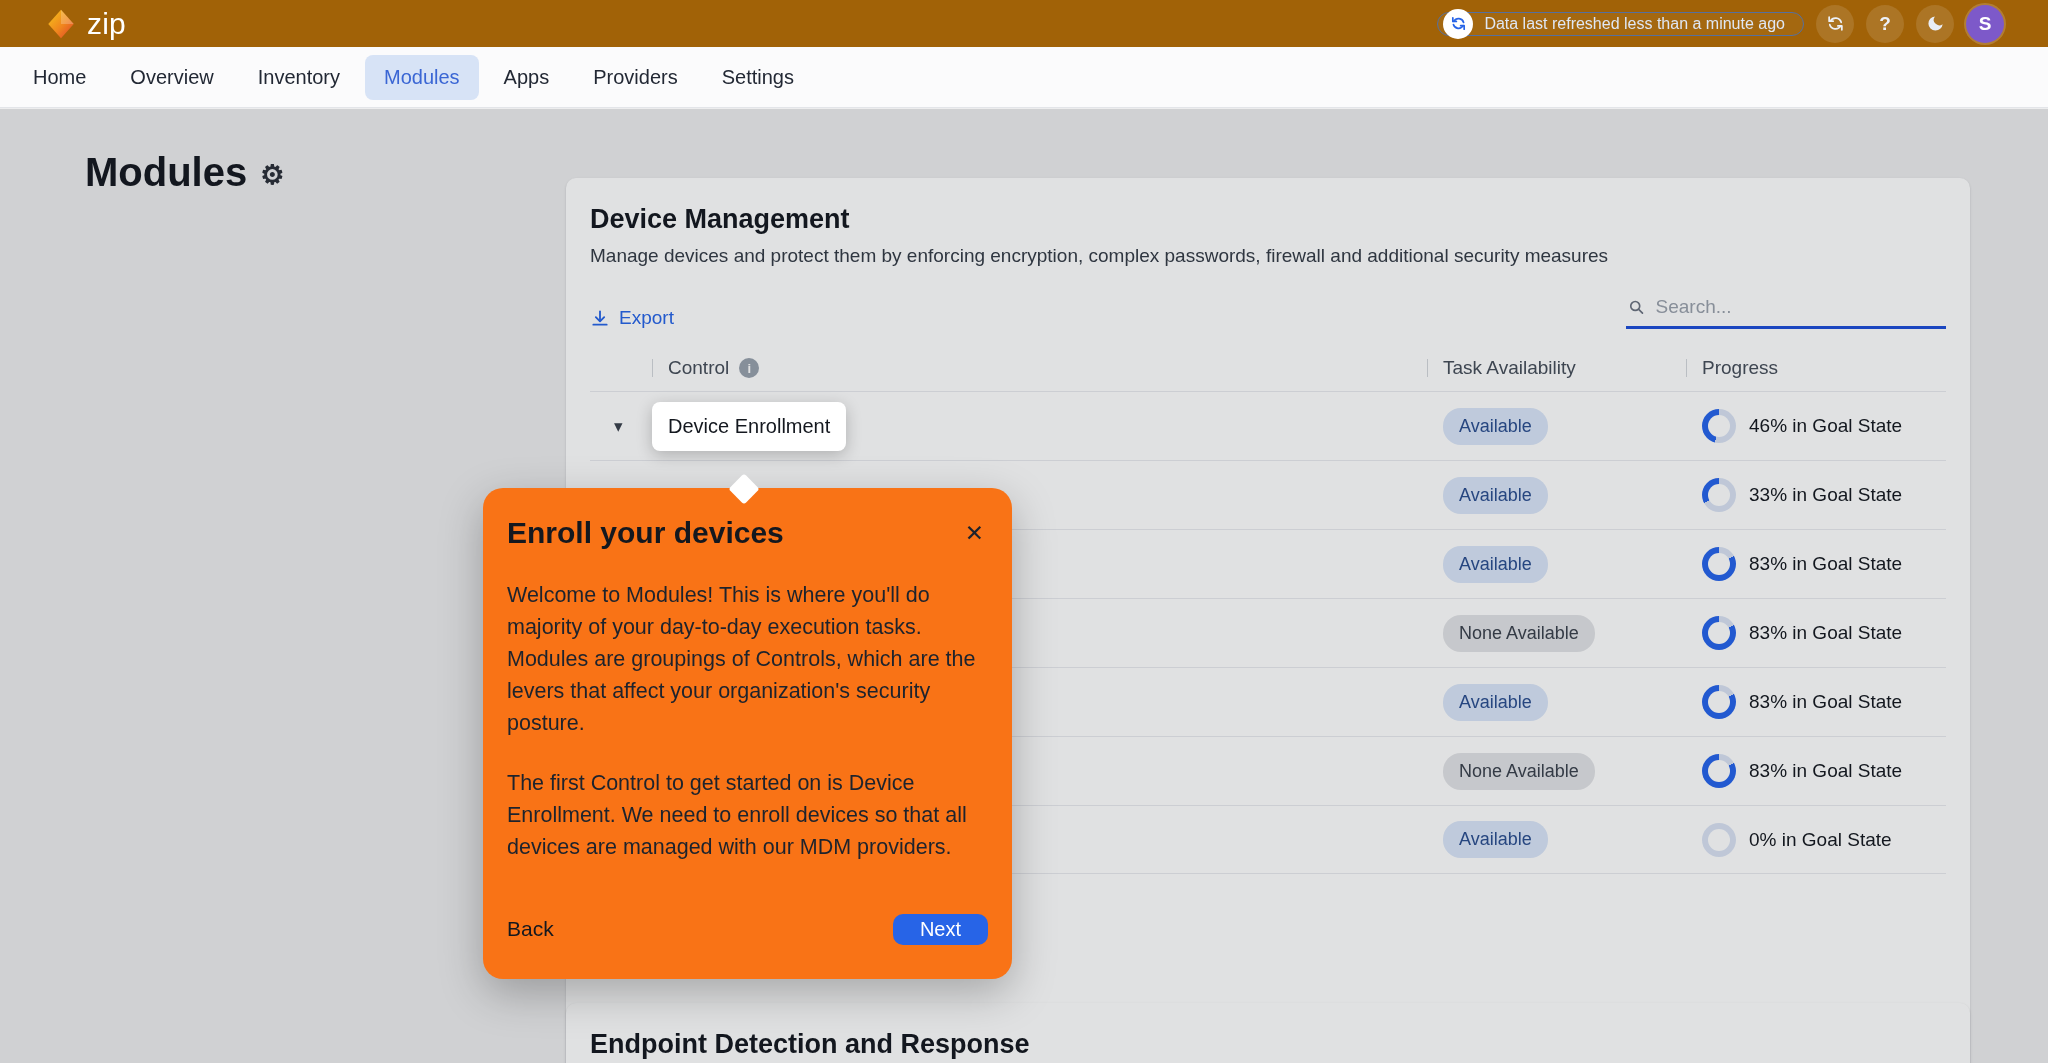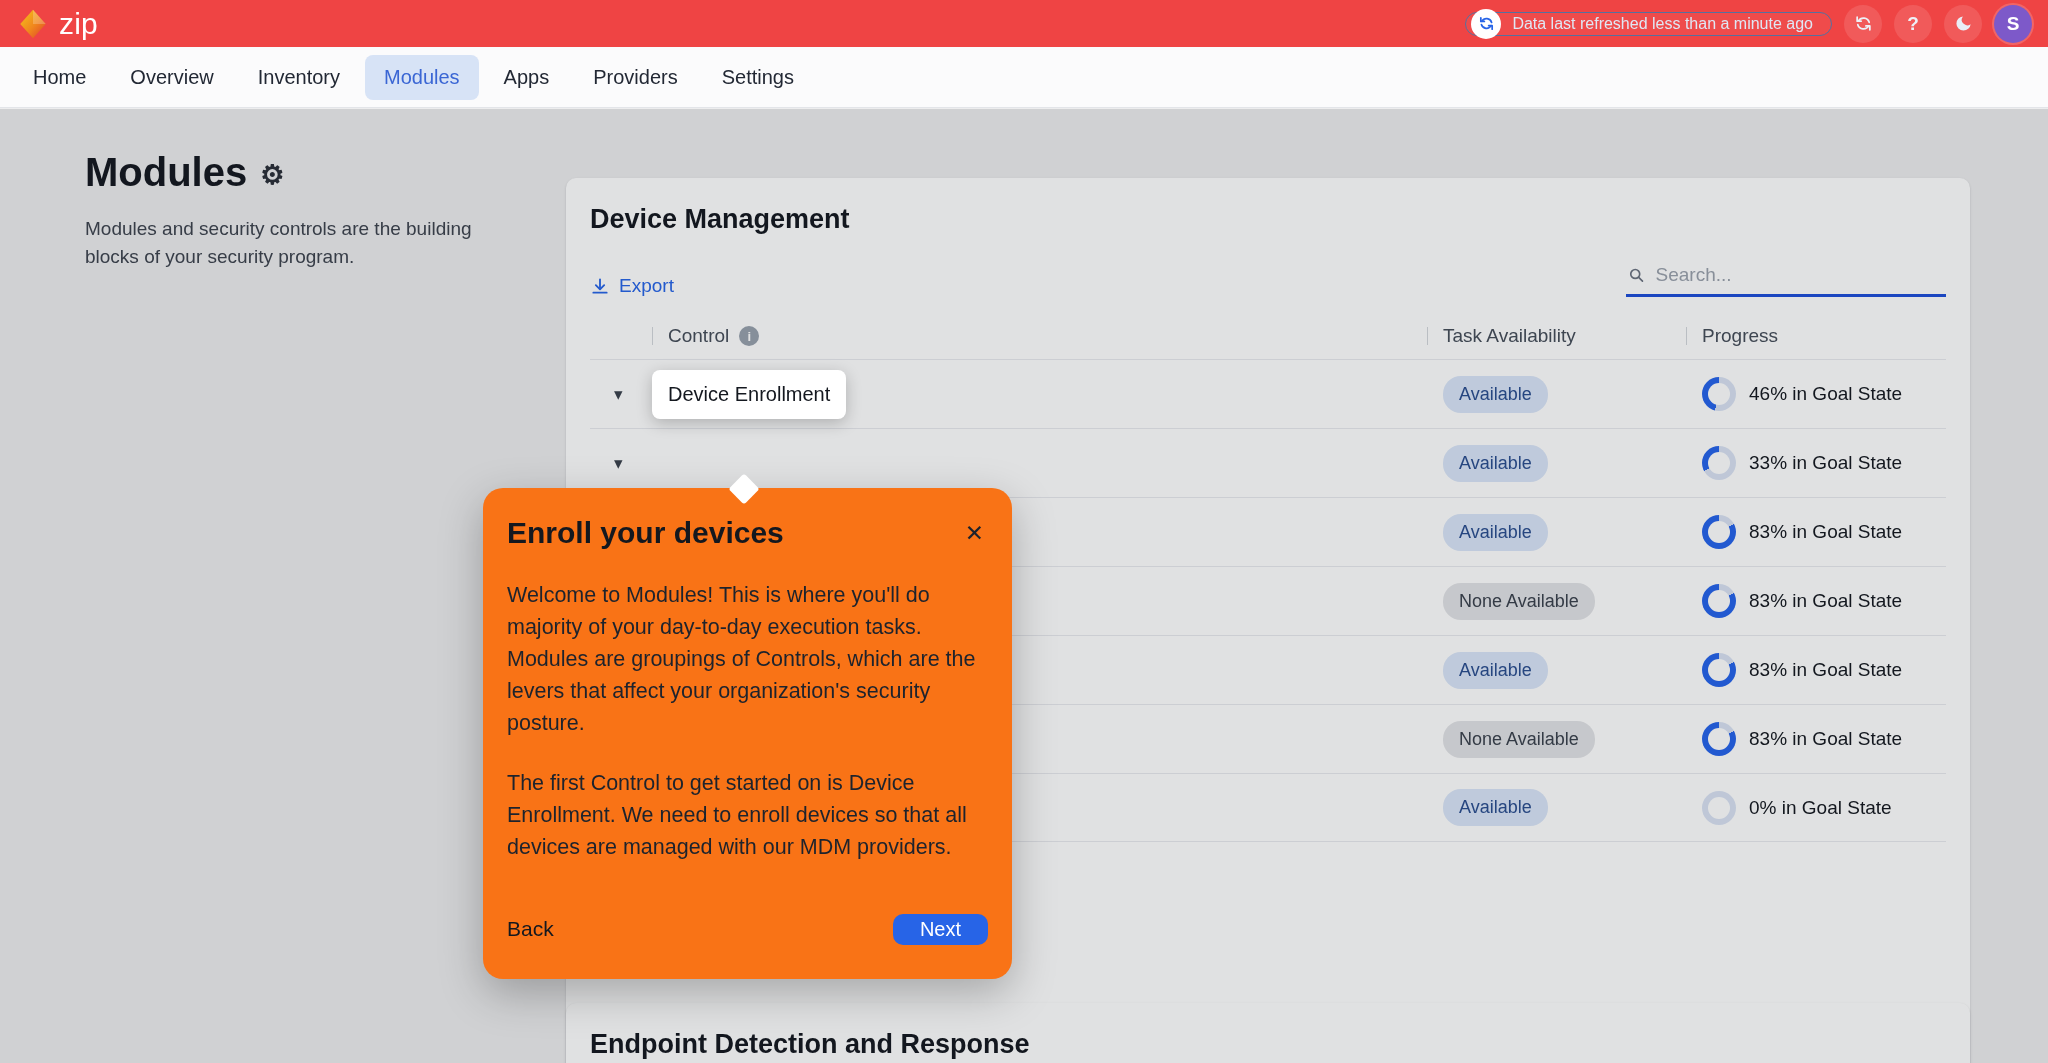--- a/index.html
+++ b/index.html
@@ -7,23 +7,23 @@
   html,body { margin:0; padding:0; }
   body {
     width: 2048px; height: 1063px;
     position: relative; overflow: hidden;
     font-family: "Liberation Sans", sans-serif;
     background: #ededee;
   }
 
   
   .topnav {
-    height: 47px; background: #ef4444;
+    height: 47px; background: #a16207;
     display: flex; align-items: center;
-    padding: 0 16px; gap: 10px;
+    padding: 0 44px; gap: 10px;
   }
   .brand { display: flex; align-items: center; gap: 9px; cursor: pointer; }
   .brand-text { color: #ffffff; font-size: 30px; font-weight: 500; letter-spacing: .2px; }
   .nav-right { margin-left: auto; display: flex; align-items: center; gap: 12px; }
   .refresh-pill {
     display: flex; align-items: center; gap: 11px;
     border: 1px solid #55709f; border-radius: 22px;
     padding: 4px 18px 4px 5px; height: 24px;
     background: rgba(255,255,255,0.04);
   }
@@ -200,25 +200,25 @@
   <div class="tab">Apps</div>
   <div class="tab">Providers</div>
   <div class="tab">Settings</div>
 </nav>
 
 <section class="page-head">
   <h1 class="page-title">
     <span>Modules</span>
     <span class="gear-icon">⚙</span>
   </h1>
-  <p class="page-subtitle">Modules and security controls are the building blocks of your security program.</p>
 </section>
 
 <section class="card" id="device-card">
   <h2 class="card-title">Device Management</h2>
+  <p class="card-desc">Manage devices and protect them by enforcing encryption, complex passwords, firewall and additional security measures</p>
 
   <div class="toolbar">
     <div class="export-btn">
       <svg width="20" height="20" viewBox="0 0 24 24" fill="none" stroke="currentColor" stroke-width="2.2" stroke-linecap="round" stroke-linejoin="round">
         <path d="M12 4v11"></path>
           <path d="M7 11l5 5 5-5"></path>
           <path d="M4 20h16"></path>
       </svg>
       <span>Export</span>
     </div>

